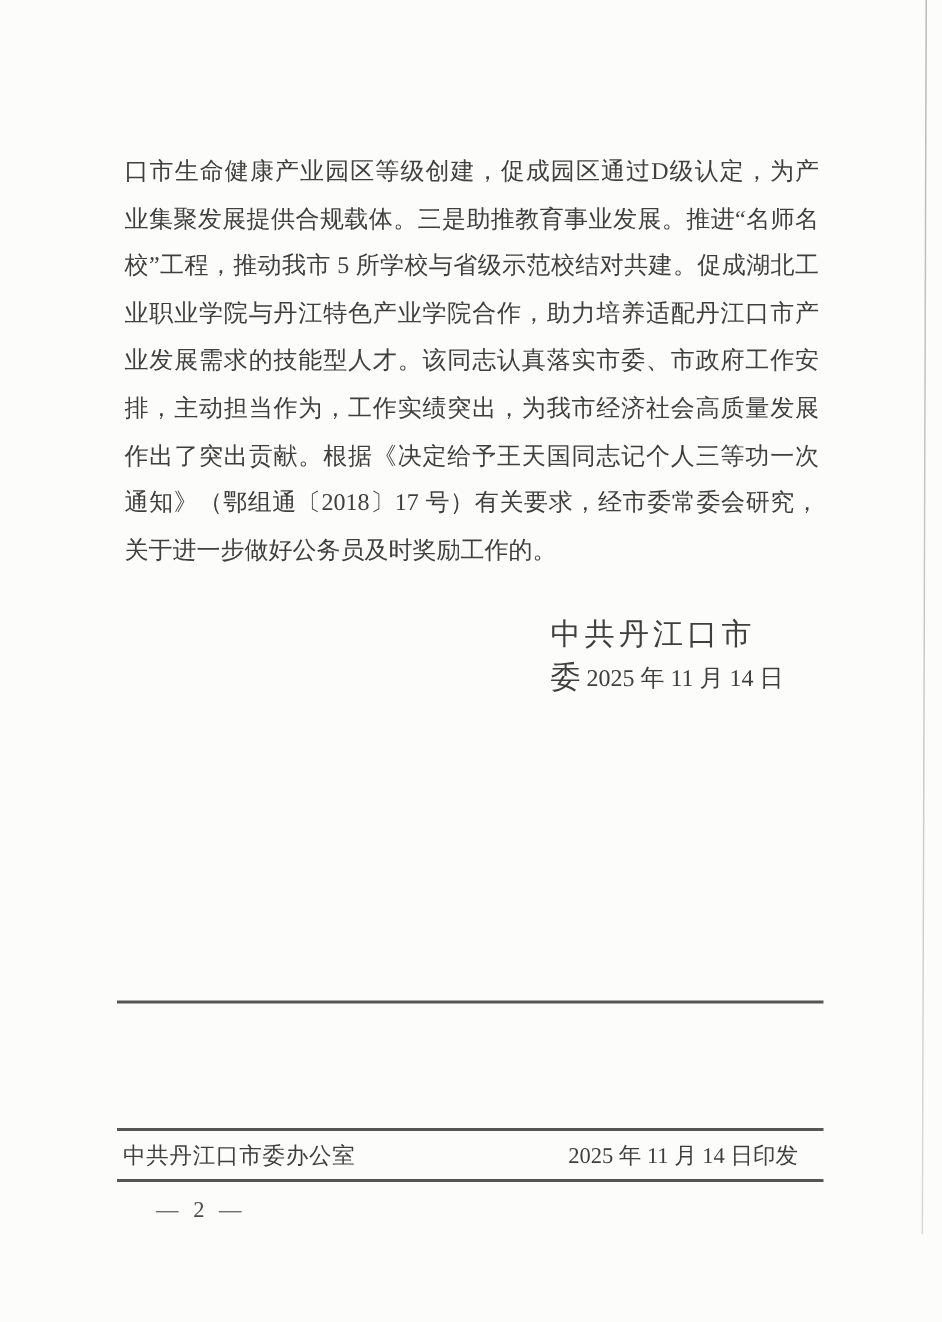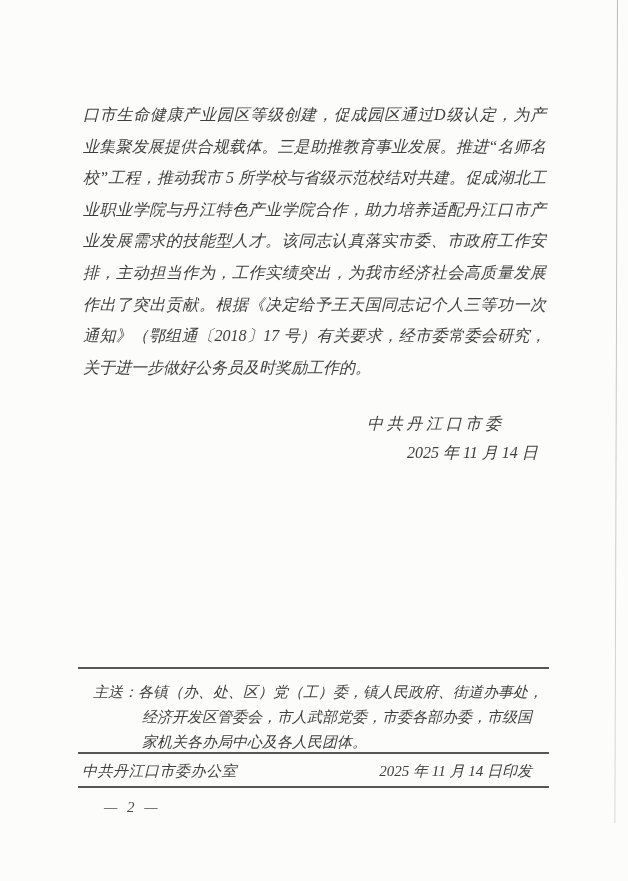--- a/index.html
+++ b/index.html
@@ -8,21 +8,20 @@
     background: #fcfcfb;
     font-family: "Liberation Serif", "DejaVu Serif", serif;
   }
   .paper {
     position: relative;
     width: 628px;
     height: 823px;
     background: #fcfcfb;
     overflow: hidden;
     color: #3f3f3f;
-    font-style: italic;
   }
   
   .scan-line {
     position: absolute;
     left: 617px;
     top: -4px;
     width: 1.3px;
     height: 890px;
     background: linear-gradient(180deg, #aeaeae 0%, #c2c2c2 55%, #d6d6d6 100%);
     transform: rotate(0.18deg);
@@ -53,26 +52,26 @@
   .signature {
     position: absolute;
     left: 367px;
     top: 409px;
     width: 170px;
   }
   .sig-org {
     width: 134px;
     height: 29.3px;
     line-height: 29.3px;
-    font-size: 16px;
+    font-size: 20px;
     text-align: justify;
     text-align-last: justify;
   }
   .sig-date {
-    margin-left: 40px;
+    margin-left: 24px;
     height: 29.3px;
     line-height: 29.3px;
     font-size: 16px;
     white-space: nowrap;
   }
   
   .rule {
     position: absolute;
     left: 78px;
     width: 471px;
@@ -136,25 +135,20 @@
     <div class="bline">关于进一步做好公务员及时奖励工作的。</div>
   </div>
 
   <div class="signature">
     <div class="sig-org">中共丹江口市委</div>
     <div class="sig-date">2025 年 11 月 14 日</div>
   </div>
 
   <div class="rule rule-top"></div>
 
-  <div class="cc-block">
-    <div class="cc-line">主送：各镇（办、处、区）党（工）委，镇人民政府、街道办事处，</div>
-    <div class="cc-line indented">经济开发区管委会，市人武部党委，市委各部办委，市级国</div>
-    <div class="cc-line indented">家机关各办局中心及各人民团体。</div>
-  </div>
 
   <div class="rule rule-mid"></div>
 
   <div class="issue-row">
     <span class="issuer">中共丹江口市委办公室</span>
     <span class="print-date">2025 年 11 月 14 日印发</span>
   </div>
 
   <div class="rule rule-bottom"></div>
 

